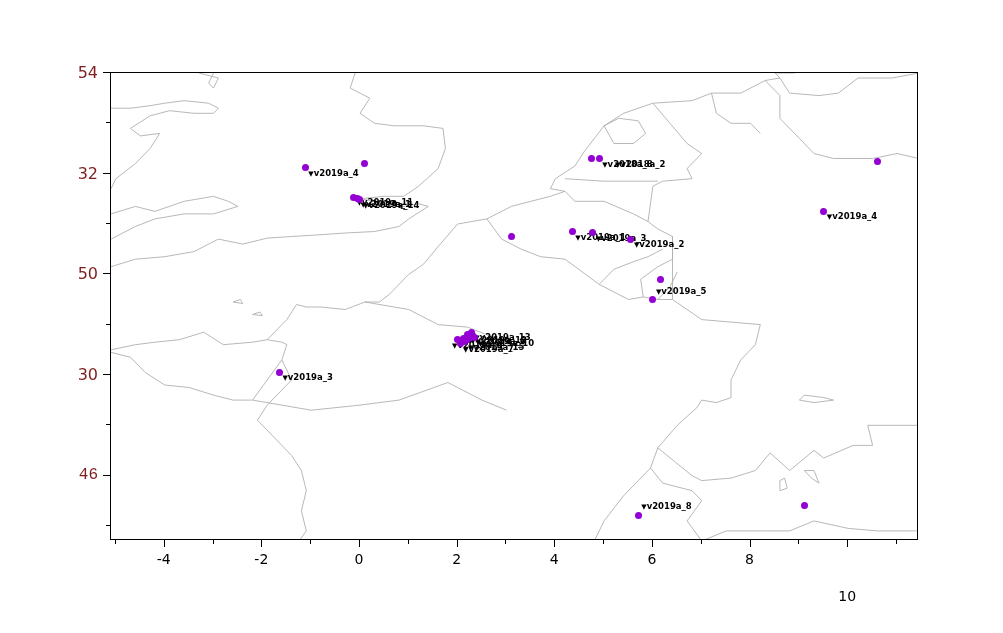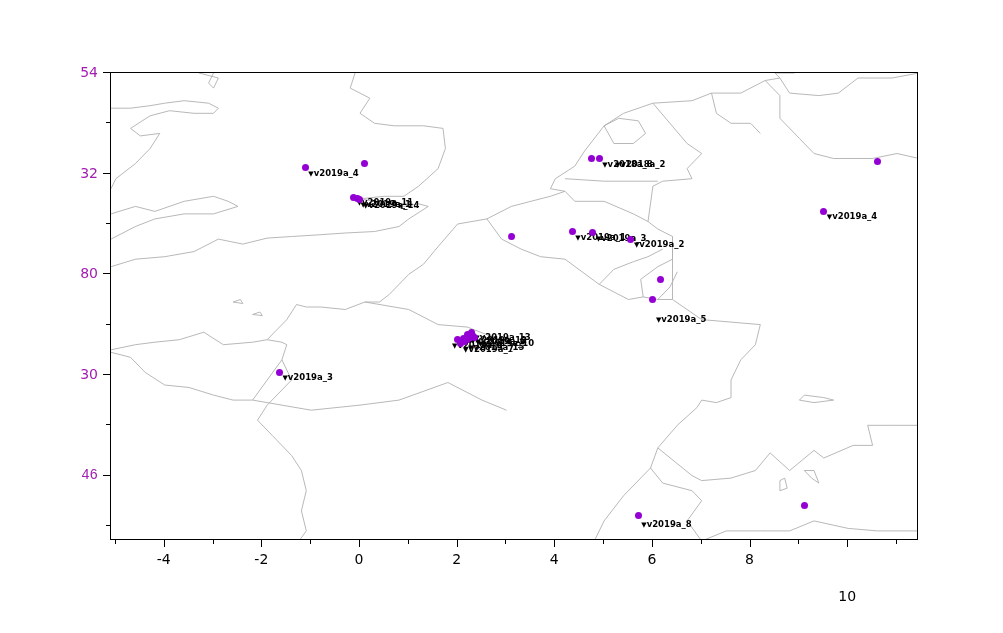--- a/index.html
+++ b/index.html
@@ -40,21 +40,21 @@
   .lbl .tri{font-size:7px;}
   
   .xtick{position:absolute;width:1px;background:#000;}
   .ytick{position:absolute;height:1px;background:#000;}
   .xticklabel{
     position:absolute;font-size:14px;color:#000;text-align:center;
     transform:translateX(-50%);
     font-family:"DejaVu Sans", sans-serif;
   }
   .yticklabel{
-    position:absolute;font-size:14px;color:#a21caf;text-align:right;
+    position:absolute;font-size:16px;color:#7f1d1d;text-align:right;
     transform:translateY(-50%);
     font-family:"DejaVu Sans", sans-serif;
   }
 </style>
 </head>
 <body>
 
 <div id="fig">
 
 
@@ -110,27 +110,27 @@
         <div class="lbl" style="left: 491.218px; top: 86.5484px; text-align: center;"><span class="tri">▼</span>v2018a_8</div>
         <div class="pt" style="left: 400.338px; top: 163.548px; background: rgb(148, 0, 211);"></div>
         <div class="pt" style="left: 461.366px; top: 158.516px; background: rgb(148, 0, 211);"></div>
         <div class="lbl" style="left: 464.366px; top: 159.516px;"><span class="tri">▼</span>v2019a_1</div>
         <div class="pt" style="left: 481.871px; top: 159.523px; background: rgb(148, 0, 211);"></div>
         <div class="lbl" style="left: 484.871px; top: 160.523px;"><span class="tri">▼</span>v2019a_3</div>
         <div class="pt" style="left: 519.952px; top: 166.065px; background: rgb(148, 0, 211);"></div>
         <div class="lbl" style="left: 522.952px; top: 167.065px;"><span class="tri">▼</span>v2019a_2</div>
         <div class="pt" style="left: 549.245px; top: 206.323px; background: rgb(148, 0, 211);"></div>
         <div class="pt" style="left: 541.921px; top: 226.452px; background: rgb(148, 0, 211);"></div>
-        <div class="lbl" style="left: 544.921px; top: 242px;"><span class="tri">▼</span>v2019a_5</div>
+        <div class="lbl" style="left: 544.921px; top: 214px;"><span class="tri">▼</span>v2019a_5</div>
         <div class="pt" style="left: 712.798px; top: 138.387px; background: rgb(148, 0, 211);"></div>
         <div class="lbl" style="left: 715.798px; top: 139.387px;"><span class="tri">▼</span>v2019a_4</div>
         <div class="pt" style="left: 766.502px; top: 88.0645px; background: rgb(148, 0, 211);"></div>
         <div class="pt" style="left: 693.269px; top: 432.774px; background: rgb(148, 0, 211);"></div>
         <div class="pt" style="left: 527.275px; top: 442.839px; background: rgb(148, 0, 211);"></div>
-        <div class="lbl" style="left: 530.275px; top: 447px;"><span class="tri">▼</span>v2019a_8</div>
+        <div class="lbl" style="left: 530.275px; top: 429px;"><span class="tri">▼</span>v2019a_8</div>
         <div class="pt" style="left: 168.435px; top: 299.419px; background: rgb(148, 0, 211);"></div>
         <div class="lbl" style="left: 171.435px; top: 300.419px;"><span class="tri">▼</span>v2019a_3</div>
         <div class="pt" style="left: 346.634px; top: 266.71px; background: rgb(148, 0, 211);"></div>
         <div class="pt" style="left: 352.493px; top: 265.703px; background: rgb(148, 0, 211);"></div>
         <div class="pt" style="left: 356.399px; top: 261.677px; background: rgb(148, 0, 211);"></div>
         <div class="lbl" style="left: 359.399px; top: 262.677px;"><span class="tri">▼</span>v2019a_12</div>
         <div class="pt" style="left: 360.305px; top: 259.161px; background: rgb(148, 0, 211);"></div>
         <div class="lbl" style="left: 363.305px; top: 260.161px;"><span class="tri">▼</span>v2019a_13</div>
         <div class="pt" style="left: 361.281px; top: 262.684px; background: rgb(148, 0, 211);"></div>
         <div class="lbl" style="left: 364.281px; top: 263.684px;"><span class="tri">▼</span>v2019a_6</div>
@@ -169,21 +169,21 @@
       <div class="xtick" style="left: 505.456px; top: 540px; height: 4px;"></div>
       <div class="xtick" style="left: 603.1px; top: 540px; height: 4px;"></div>
       <div class="xtick" style="left: 700.743px; top: 540px; height: 4px;"></div>
       <div class="xtick" style="left: 798.387px; top: 540px; height: 4px;"></div>
       <div class="xtick" style="left: 896.03px; top: 540px; height: 4px;"></div>
       <div class="ytick" style="left: 103px; top: 474.581px; width: 7px;"></div>
       <div class="yticklabel" style="left: 64px; top: 474.581px; width: 34px; font-family: Liberation Mono, monospace;">46</div>
       <div class="ytick" style="left: 103px; top: 373.935px; width: 7px;"></div>
       <div class="yticklabel" style="left: 64px; top: 373.935px; width: 34px;">30</div>
       <div class="ytick" style="left: 103px; top: 273.29px; width: 7px;"></div>
-      <div class="yticklabel" style="left: 64px; top: 273.29px; width: 34px;">80</div>
+      <div class="yticklabel" style="left: 64px; top: 273.29px; width: 34px;">50</div>
       <div class="ytick" style="left: 103px; top: 172.645px; width: 7px;"></div>
       <div class="yticklabel" style="left: 64px; top: 172.645px; width: 34px;">32</div>
       <div class="ytick" style="left: 103px; top: 72px; width: 7px;"></div>
       <div class="yticklabel" style="left: 64px; top: 72px; width: 34px;">54</div>
       <div class="ytick" style="left: 106px; top: 524.903px; width: 4px;"></div>
       <div class="ytick" style="left: 106px; top: 424.258px; width: 4px;"></div>
       <div class="ytick" style="left: 106px; top: 323.613px; width: 4px;"></div>
       <div class="ytick" style="left: 106px; top: 222.968px; width: 4px;"></div>
       <div class="ytick" style="left: 106px; top: 122.323px; width: 4px;"></div>
     </div>

